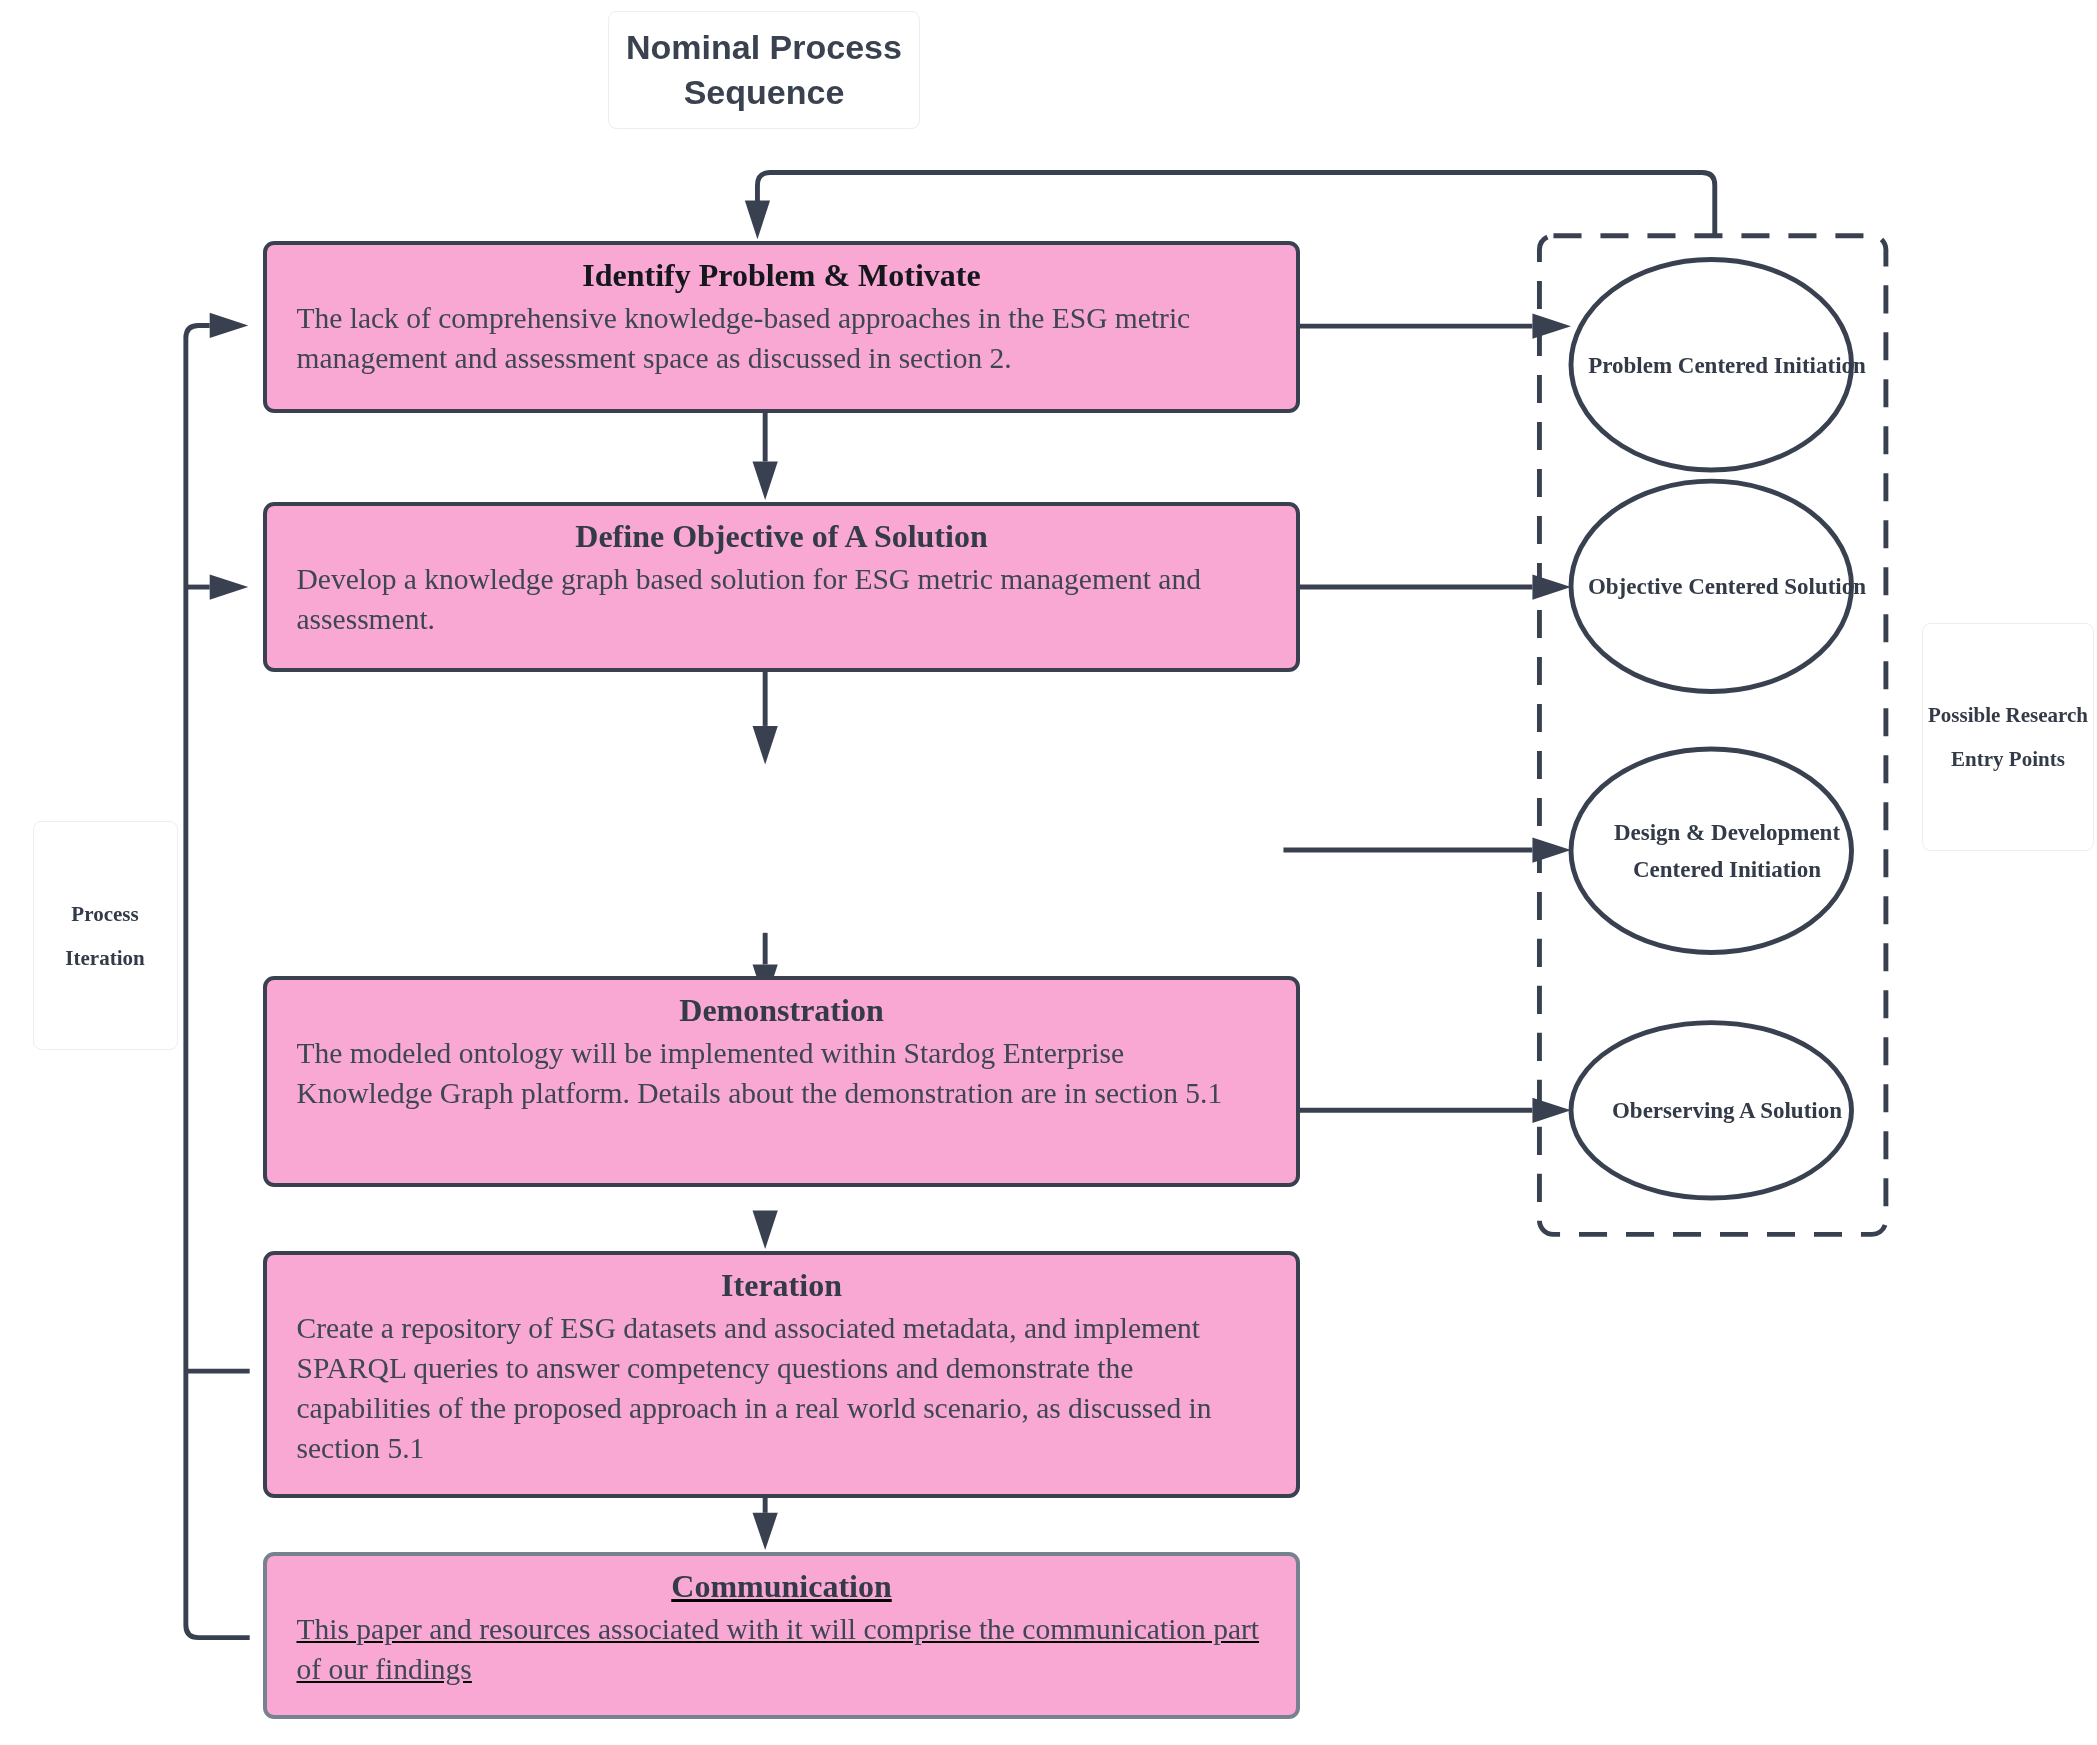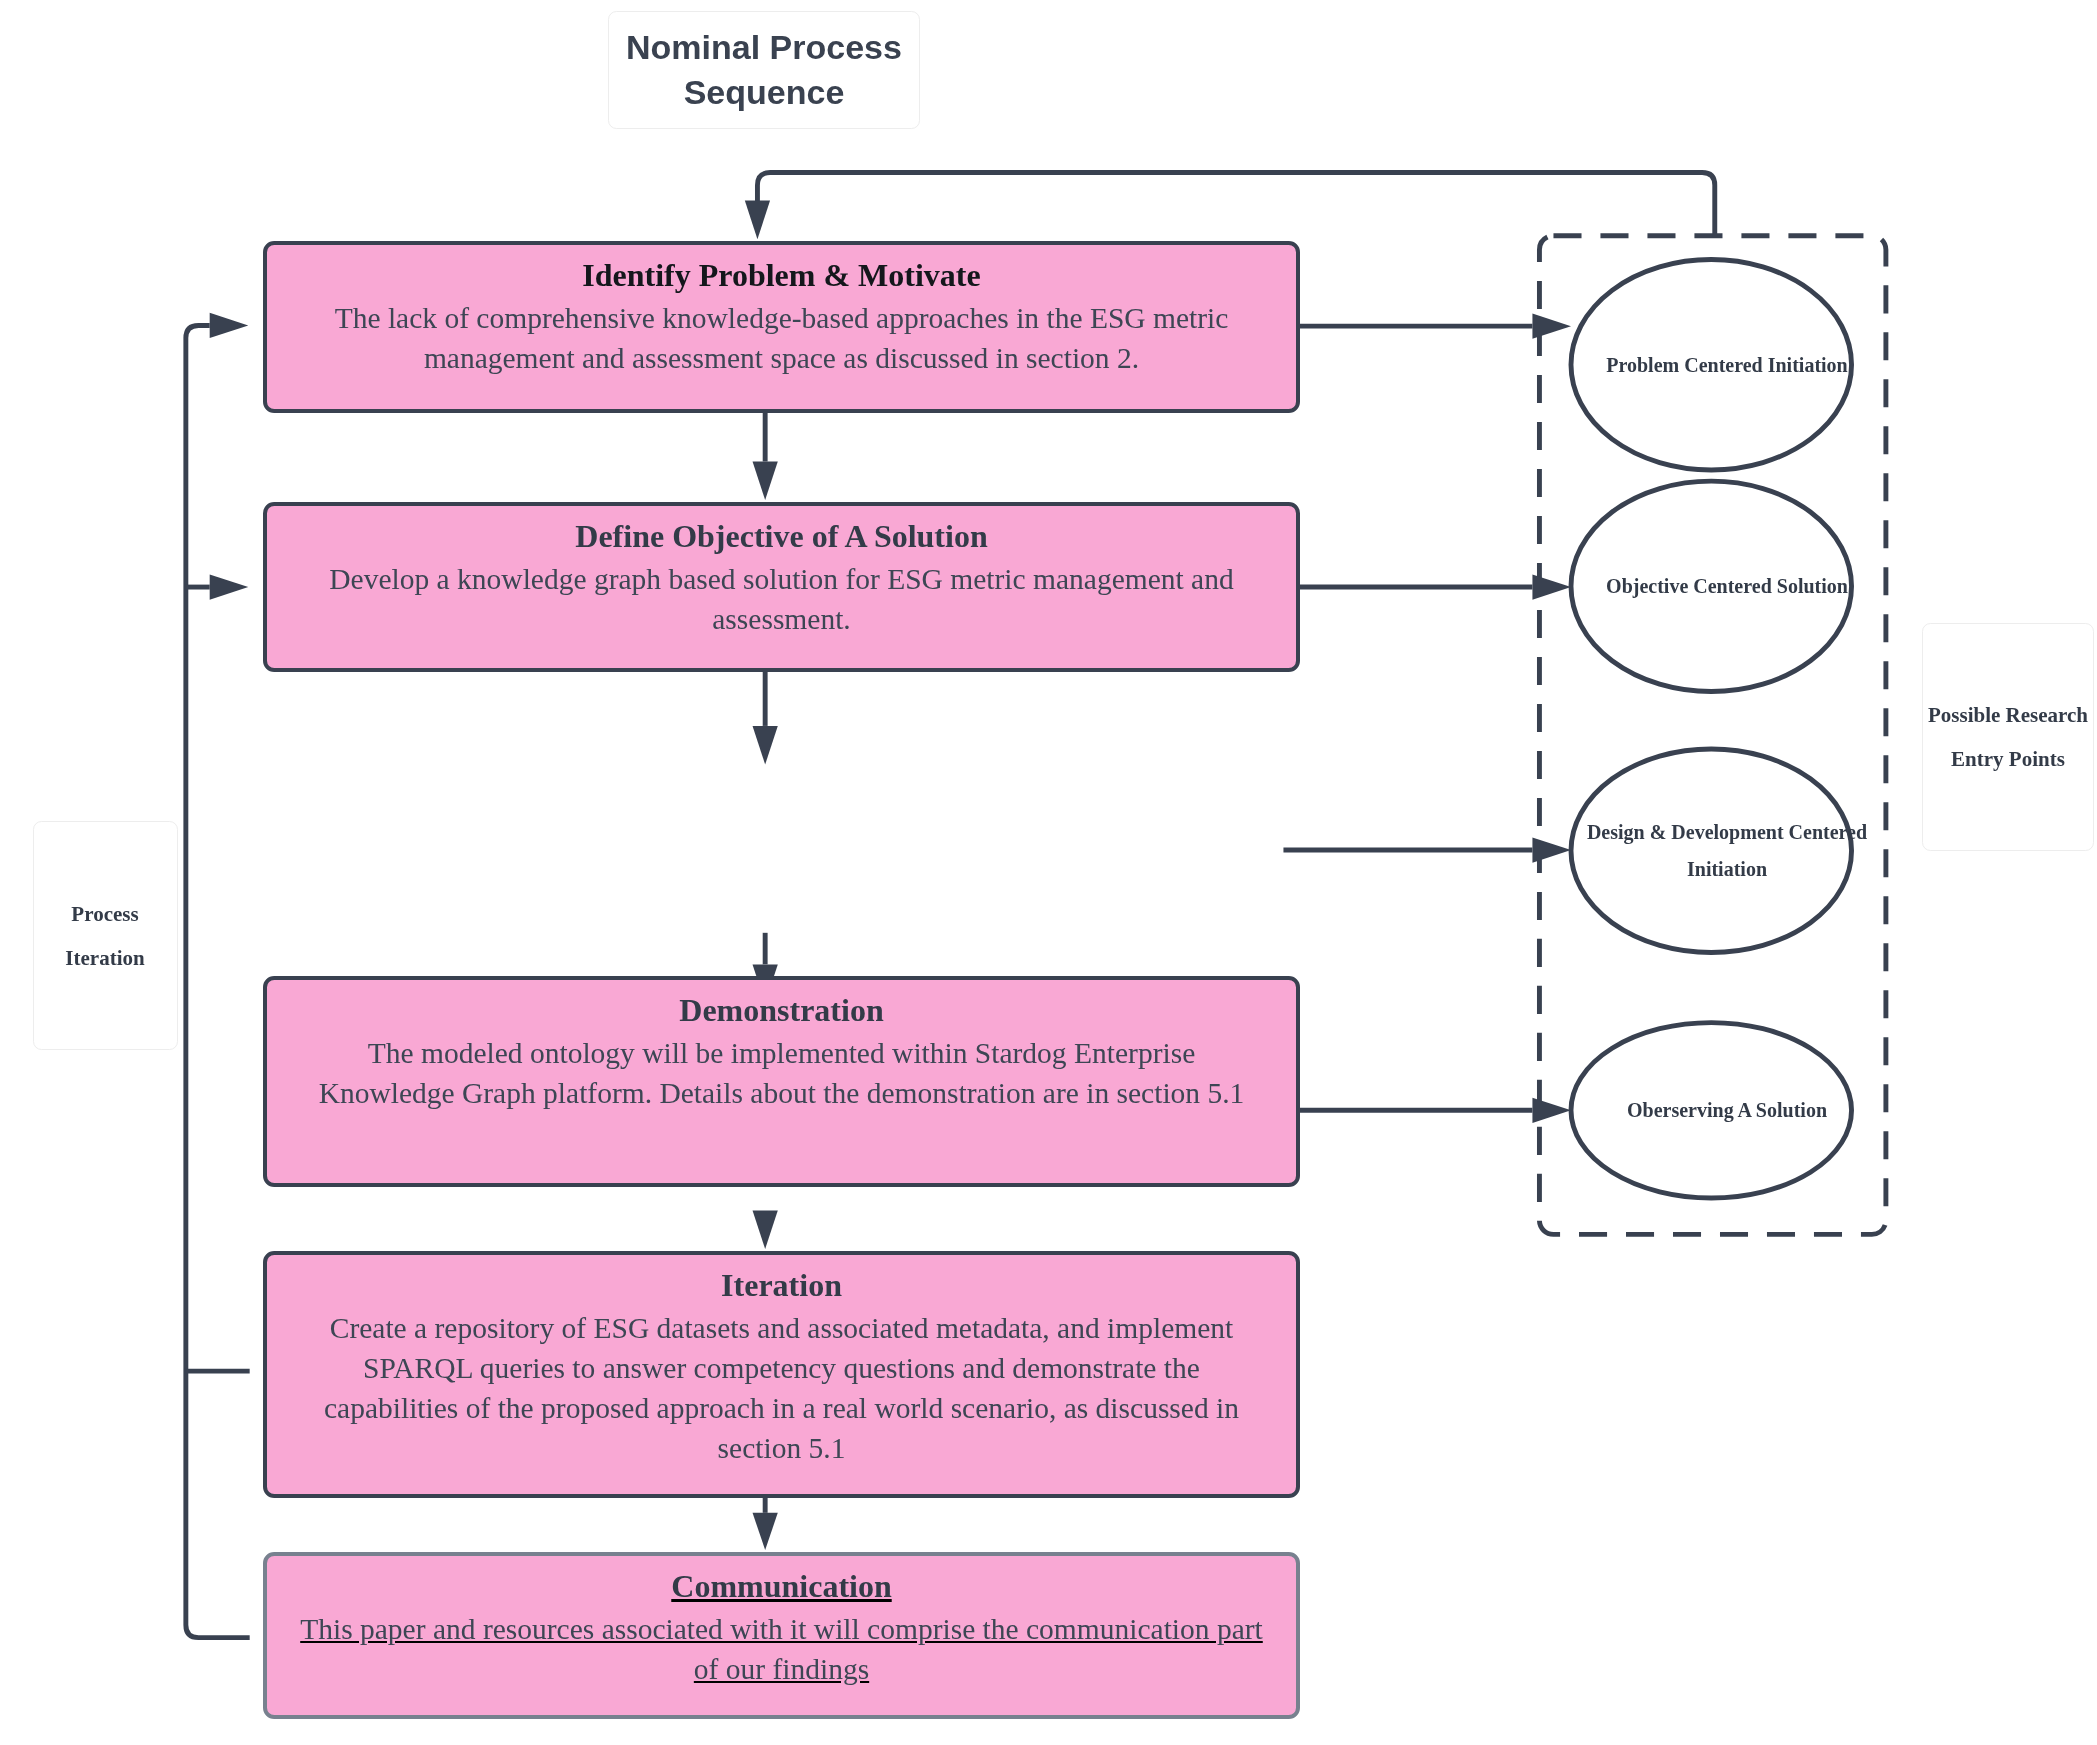--- a/index.html
+++ b/index.html
@@ -52,31 +52,30 @@
     line-height:45px;
     color:#333b48;
     margin:0;
   }
   .step.emphasis .heading{color:#14171c;}
   .step .body{
     font-size:29.5px;
     line-height:40px;
     color:#3d4654;
     margin:0;
-    text-align:center;
   }
   .step.light{border-color:#78818f;}
 
   
   .ellipse-text{
     position:absolute;
     width:288px;
     display:flex;align-items:center;justify-content:center;
     text-align:center;
-    font-weight:bold;font-size:20px;line-height:37px;
+    font-weight:bold;font-size:23px;line-height:37px;
     color:#333b48;
     z-index:2;
   }
 </style>
 </head>
 <body>
 
 <div class="canvas">
 
   <svg class="layer" width="2097" height="1745" viewBox="0 0 2990 2488" fill="none" stroke="#394150" stroke-width="7">

